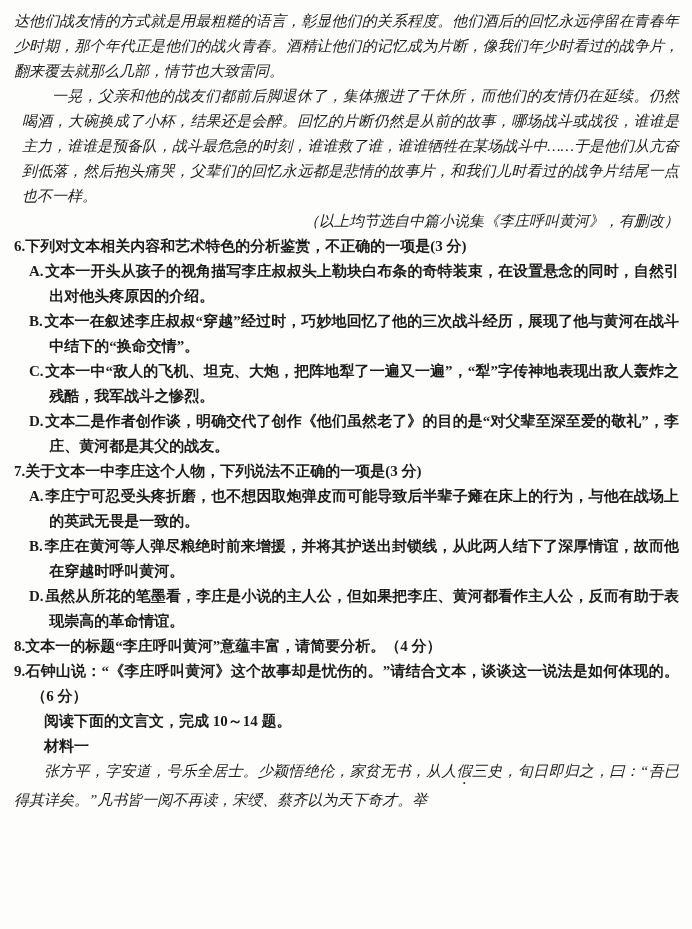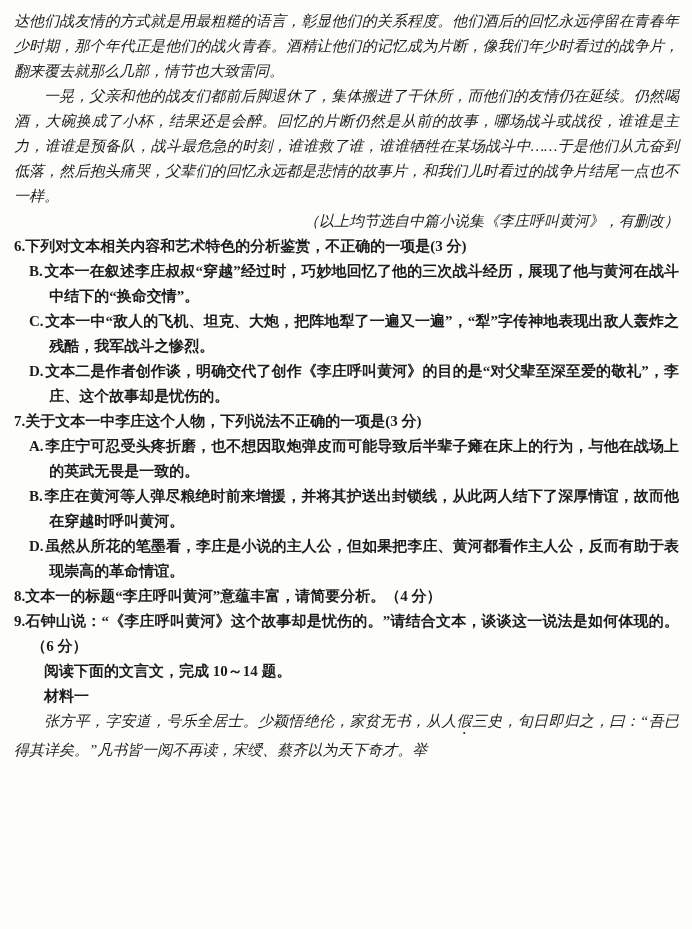--- a/index.html
+++ b/index.html
@@ -12,21 +12,21 @@
   }
   .page {
     width: 692px; height: 929px;
     padding: 9px 13px 0 14px;
     font-size: 15px;
     line-height: 25px;
     text-align: justify;
   }
   p { margin: 0; }
   .kai { font-style: italic; } 
-  .indent { text-indent: 2em; }
+  .indent { text-indent: 2em; margin-left: 8px; }
   .attribution { text-align: right; font-style: italic; }
   .question-stem { padding-left: 1.15em; text-indent: -1.15em; font-weight: 600; }
   .option { padding-left: 2.35em; text-indent: -1.35em; font-weight: 600; }
   .opt-label { padding-right: 0.1em; }
   .section-head, .instruction { text-indent: 2em; font-weight: 600; }
   .material-label { text-indent: 2em; font-weight: 700; }
   .classical { text-indent: 2em; font-style: italic; }
   .seg-plain { }
   .seg-dot {
     -webkit-text-emphasis: filled dot;
@@ -41,23 +41,24 @@
 <div class="page">
 
   <section>
     <p class="kai">达他们战友情的方式就是用最粗糙的语言，彰显他们的关系程度。他们酒后的回忆永远停留在青春年少时期，那个年代正是他们的战火青春。酒精让他们的记忆成为片断，像我们年少时看过的战争片，翻来覆去就那么几部，情节也大致雷同。</p>
     <p class="kai indent">一晃，父亲和他的战友们都前后脚退休了，集体搬进了干休所，而他们的友情仍在延续。仍然喝酒，大碗换成了小杯，结果还是会醉。回忆的片断仍然是从前的故事，哪场战斗或战役，谁谁是主力，谁谁是预备队，战斗最危急的时刻，谁谁救了谁，谁谁牺牲在某场战斗中……于是他们从亢奋到低落，然后抱头痛哭，父辈们的回忆永远都是悲情的故事片，和我们儿时看过的战争片结尾一点也不一样。</p>
     <p class="attribution">（以上均节选自中篇小说集《李庄呼叫黄河》，有删改）</p>
   </section>
 
   <section>
     <p class="question-stem"><span>6.</span><span>下列对文本相关内容和艺术特色的分析鉴赏，不正确的一项是(3 分)</span></p>
+    <p class="option"><span class="opt-label">A.</span><span>文本一开头从孩子的视角描写李庄叔叔头上勒块白布条的奇特装束，在设置悬念的同时，自然引出对他头疼原因的介绍。</span></p>
     <p class="option"><span class="opt-label">B.</span><span>文本一在叙述李庄叔叔“穿越”经过时，巧妙地回忆了他的三次战斗经历，展现了他与黄河在战斗中结下的“换命交情”。</span></p>
     <p class="option"><span class="opt-label">C.</span><span>文本一中“敌人的飞机、坦克、大炮，把阵地犁了一遍又一遍”，“犁”字传神地表现出敌人轰炸之残酷，我军战斗之惨烈。</span></p>
-    <p class="option"><span class="opt-label">D.</span><span>文本二是作者创作谈，明确交代了创作《李庄呼叫黄河》的目的是“对父辈至深至爱的敬礼”，李庄、这个故事却是忧伤的。</span></p>
+    <p class="option"><span class="opt-label">D.</span><span>文本二是作者创作谈，明确交代了创作《他们虽然老了》的目的是“对父辈至深至爱的敬礼”，李庄、黄河都是其父的战友。</span></p>
   </section>
 
   <section>
     <p class="question-stem"><span>7.</span><span>关于文本一中李庄这个人物，下列说法不正确的一项是(3 分)</span></p>
     <p class="option"><span class="opt-label">A.</span><span>李庄宁可忍受头疼折磨，也不想因取炮弹皮而可能导致后半辈子瘫在床上的行为，与他在战场上的英武无畏是一致的。</span></p>
     <p class="option"><span class="opt-label">B.</span><span>李庄在黄河等人弹尽粮绝时前来增援，并将其护送出封锁线，从此两人结下了深厚情谊，故而他在穿越时呼叫黄河。</span></p>
     <p class="option"><span class="opt-label">D.</span><span>虽然从所花的笔墨看，李庄是小说的主人公，但如果把李庄、黄河都看作主人公，反而有助于表现崇高的革命情谊。</span></p>
   </section>
 
   <section>

